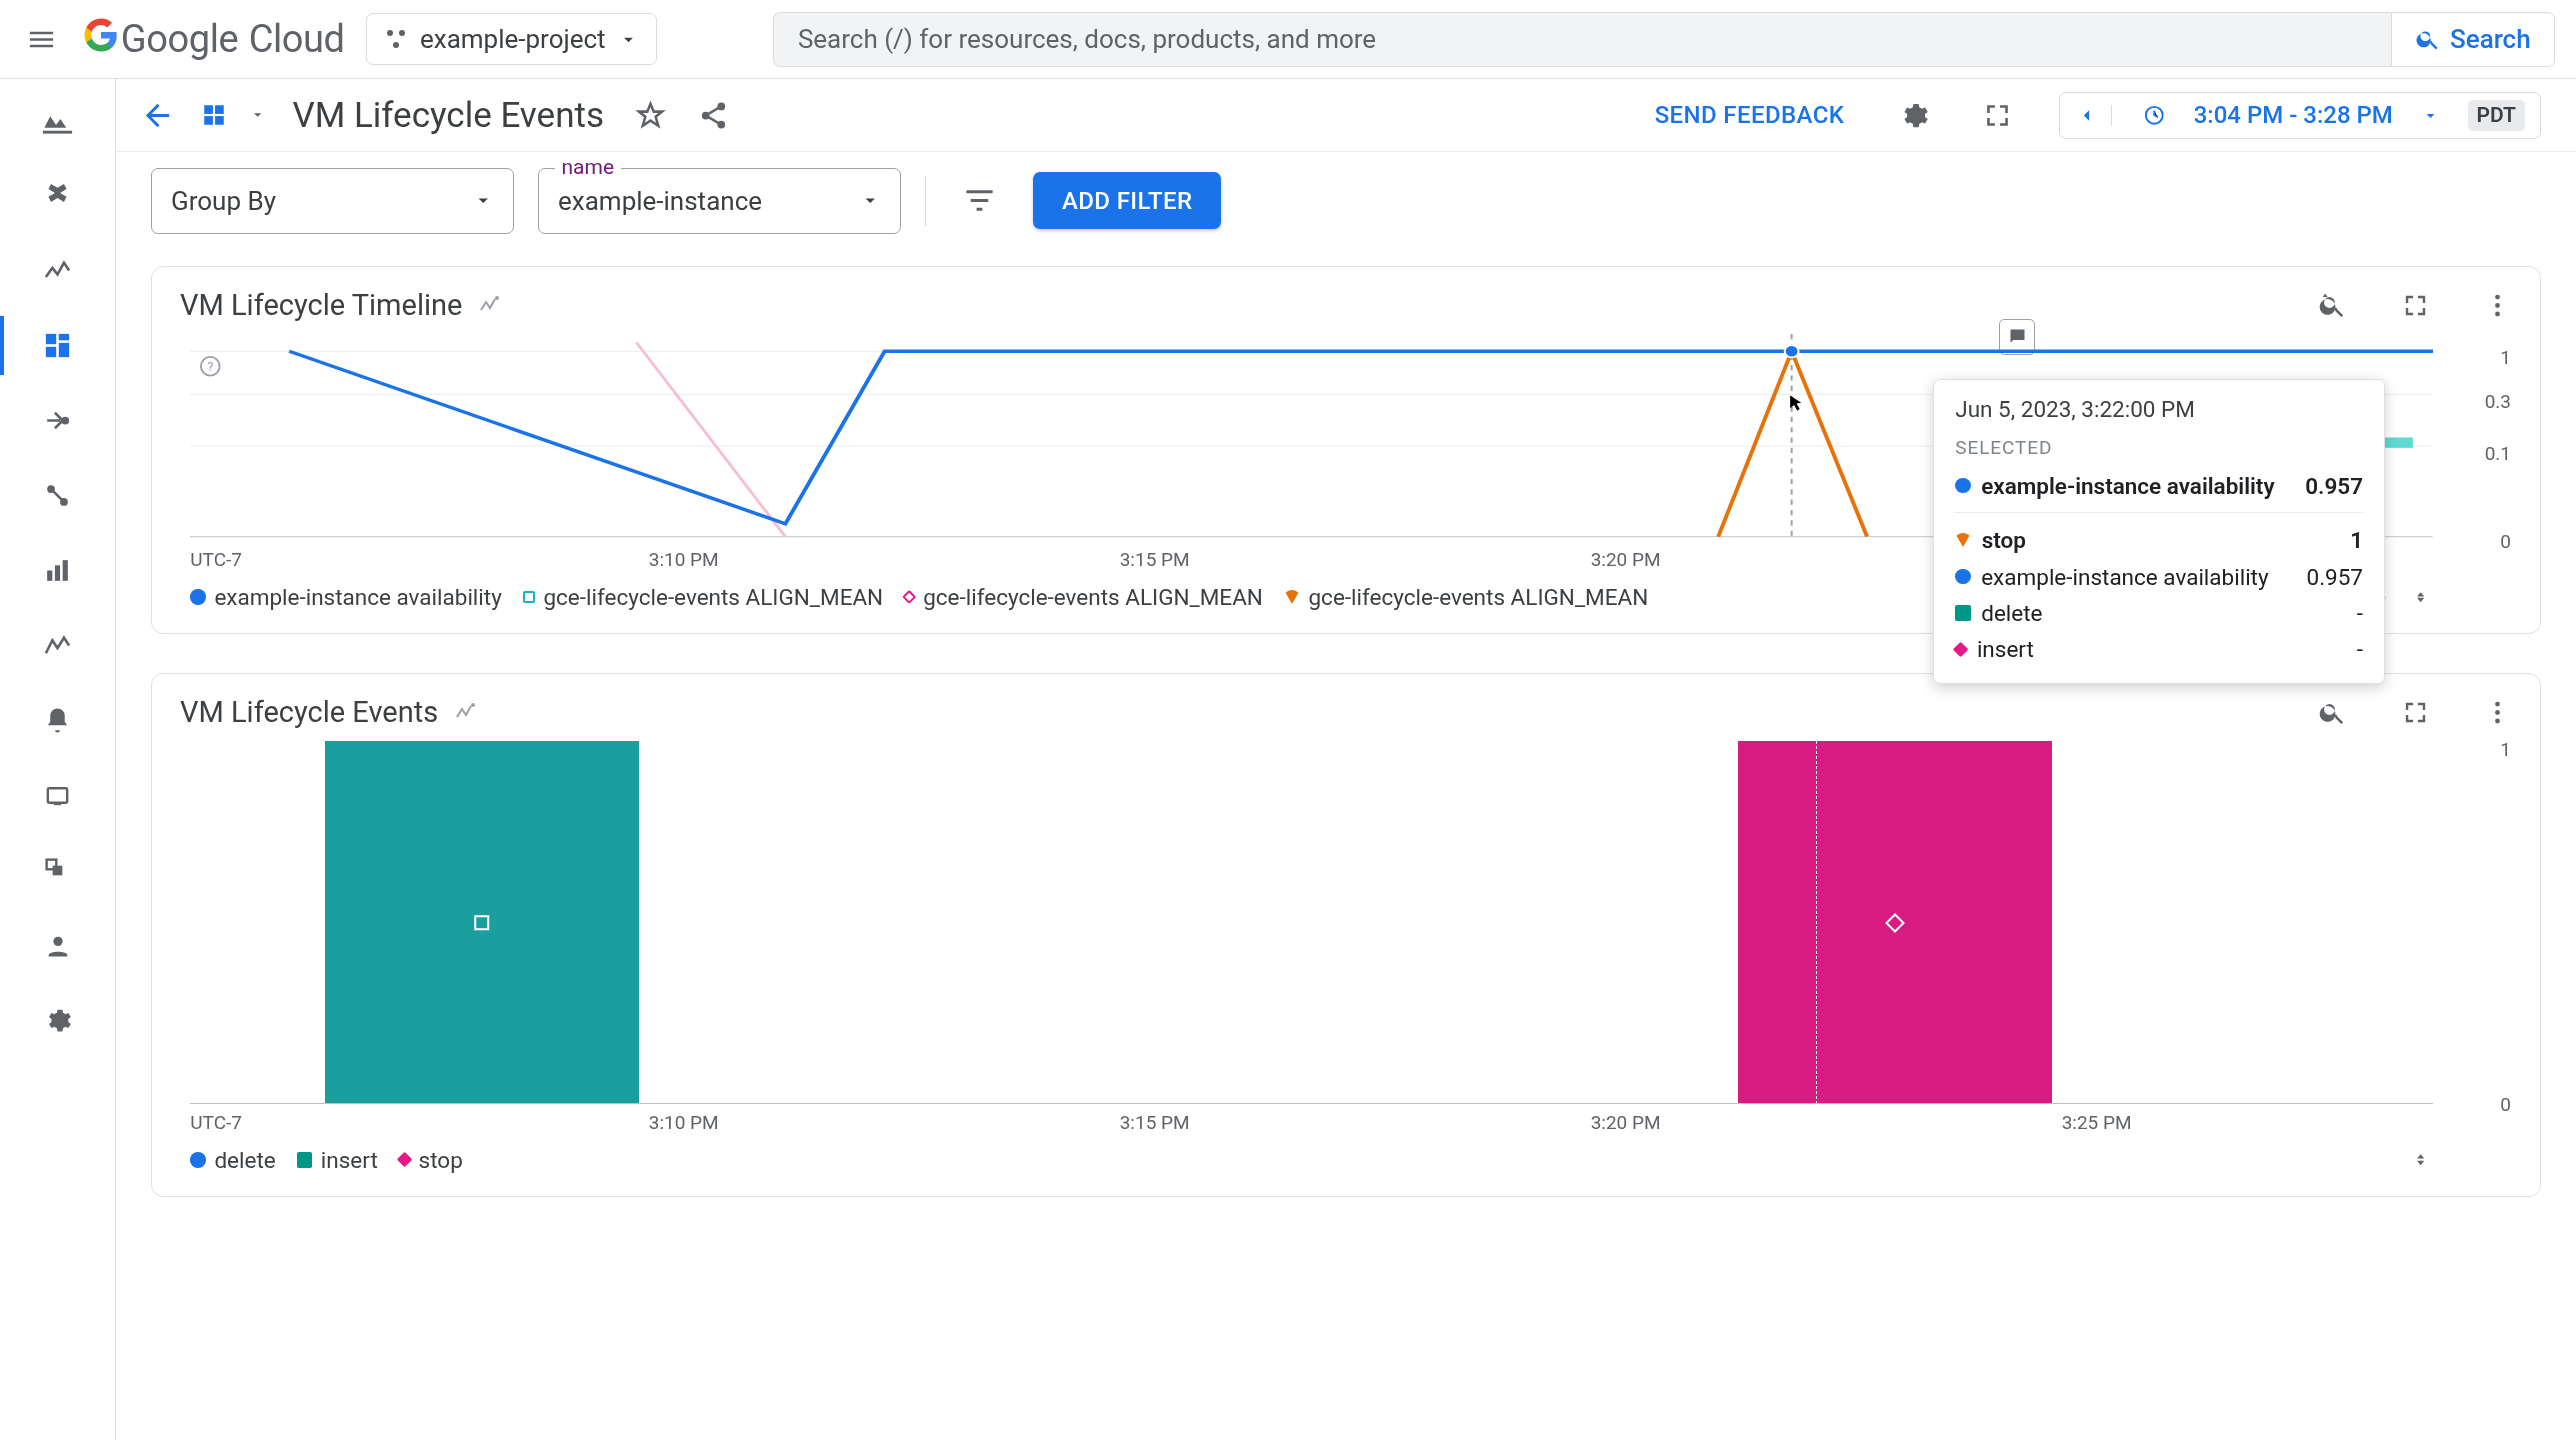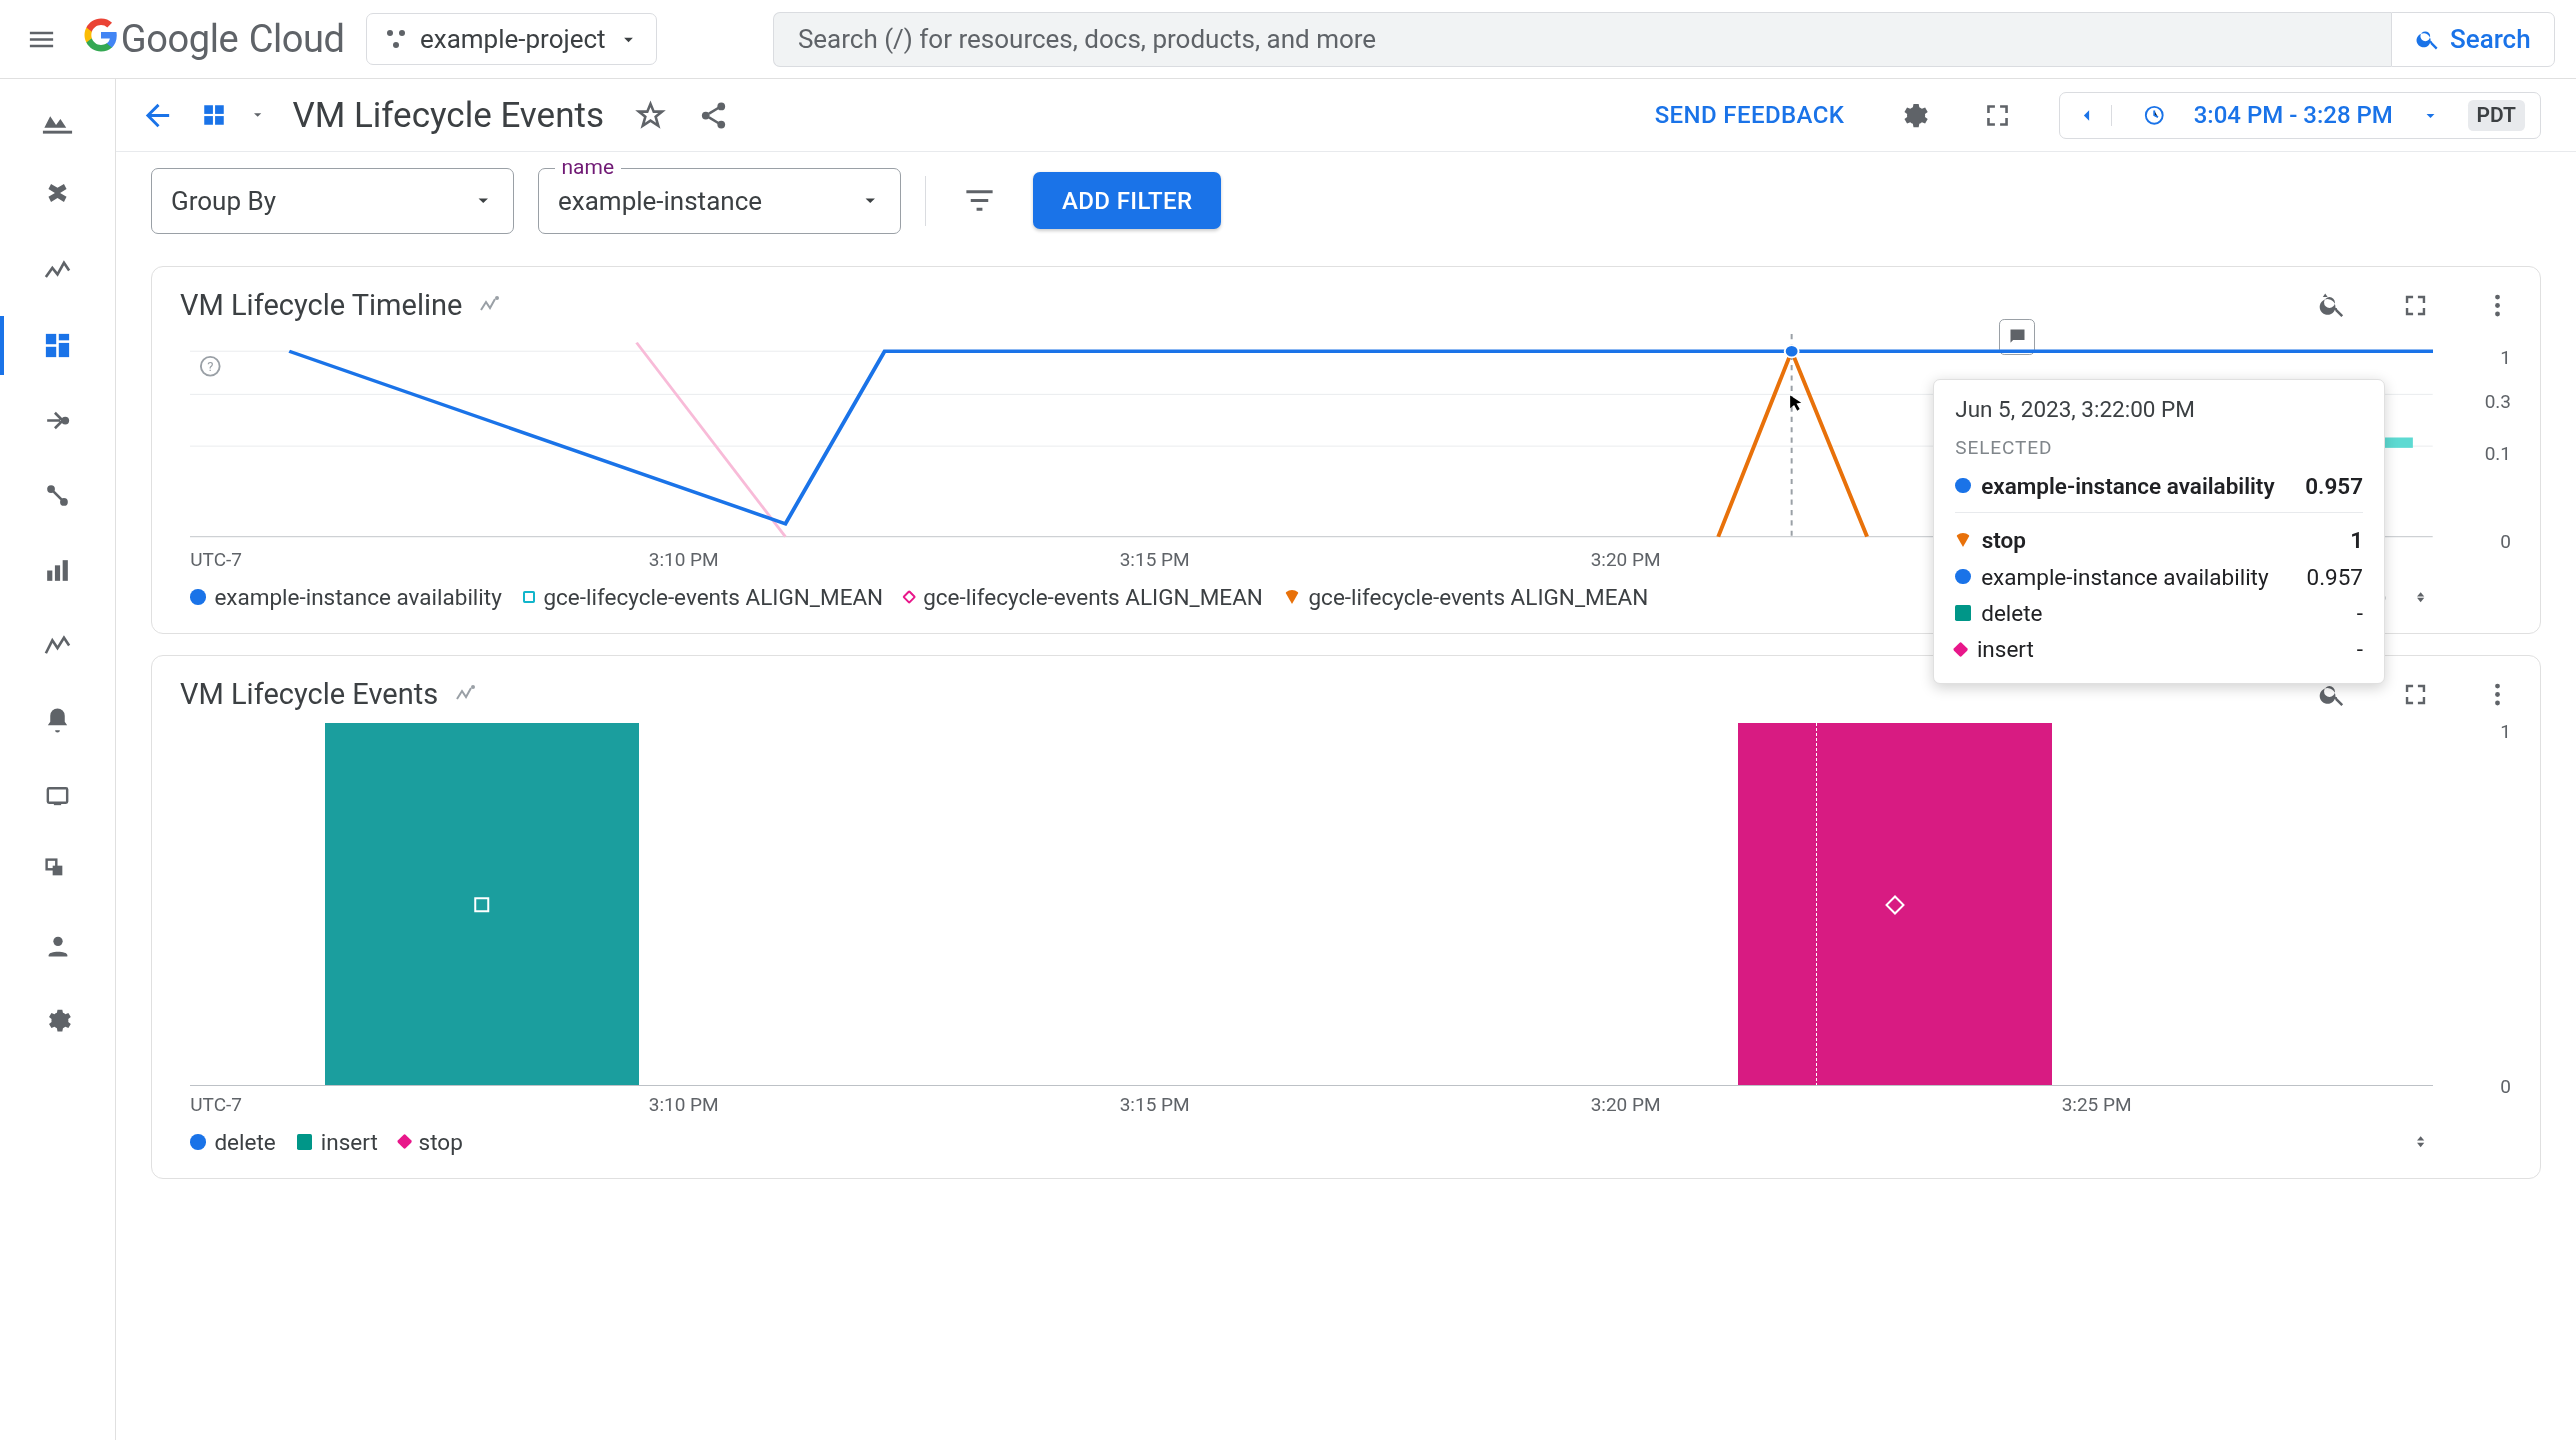--- a/index.html
+++ b/index.html
@@ -43,21 +43,21 @@
 
   
   .filters { height:97px; display:flex; align-items:center; gap:24px; padding:0 35px; }
   .chip-select { position:relative; height:66px; border:0.9px solid #9aa0a6; border-radius:7px; display:flex; align-items:center; padding:0 19px; gap:12px; font-size:26px; color:#3c4043; min-width:354px; justify-content:space-between;}
   .chip-select .float-label { position:absolute; top:-14px; left:15.5px; background:#fff; padding:0 7px; font-size:21px; color:#701a75;}
   .filter-icon { width:35px;height:35px;color:#5f6368; margin:0 12px;}
   .add-filter-btn { height:57px; background:#1a73e8; color:#fff; border-radius:7px; padding:0 29px; font-size:24px; font-weight:500; letter-spacing:0.4px; display:flex;align-items:center;box-shadow:0 1.7px 3.5px rgba(0,0,0,.2);}
   .divider-v { width:0.9px; height:50px; background:#dadce0;}
 
   
-  .cards { padding: 17.3px 35px 35px; display:flex; flex-direction:column; gap:21px;}
+  .cards { padding: 17.3px 35px 35px; display:flex; flex-direction:column; gap:39px;}
   .card { border:0.9px solid #e0e0e0; border-radius:12px; padding:21px 21px 17.3px; position:relative;}
   .card-hdr { display:flex; align-items:center; gap:15.5px; padding:0 7px 12px;}
   .card-title { font-size:29px; font-weight:400; color:#3c4043;}
   .card-hdr .spark { width:24px;height:24px;color:#9aa0a6; position:relative;}
   .card-hdr .spacer { flex:1;}
   .card-hdr .tool { width:29px;height:29px;color:#5f6368; margin-left:38px;}
 
   .chart-zone { position:relative; }
   .plot-box { position:relative; height:207px; }
   .x-axis-row { display:flex; font-size:19px; color:#5f6368; padding:7px 0 8.6px; position:relative;}

